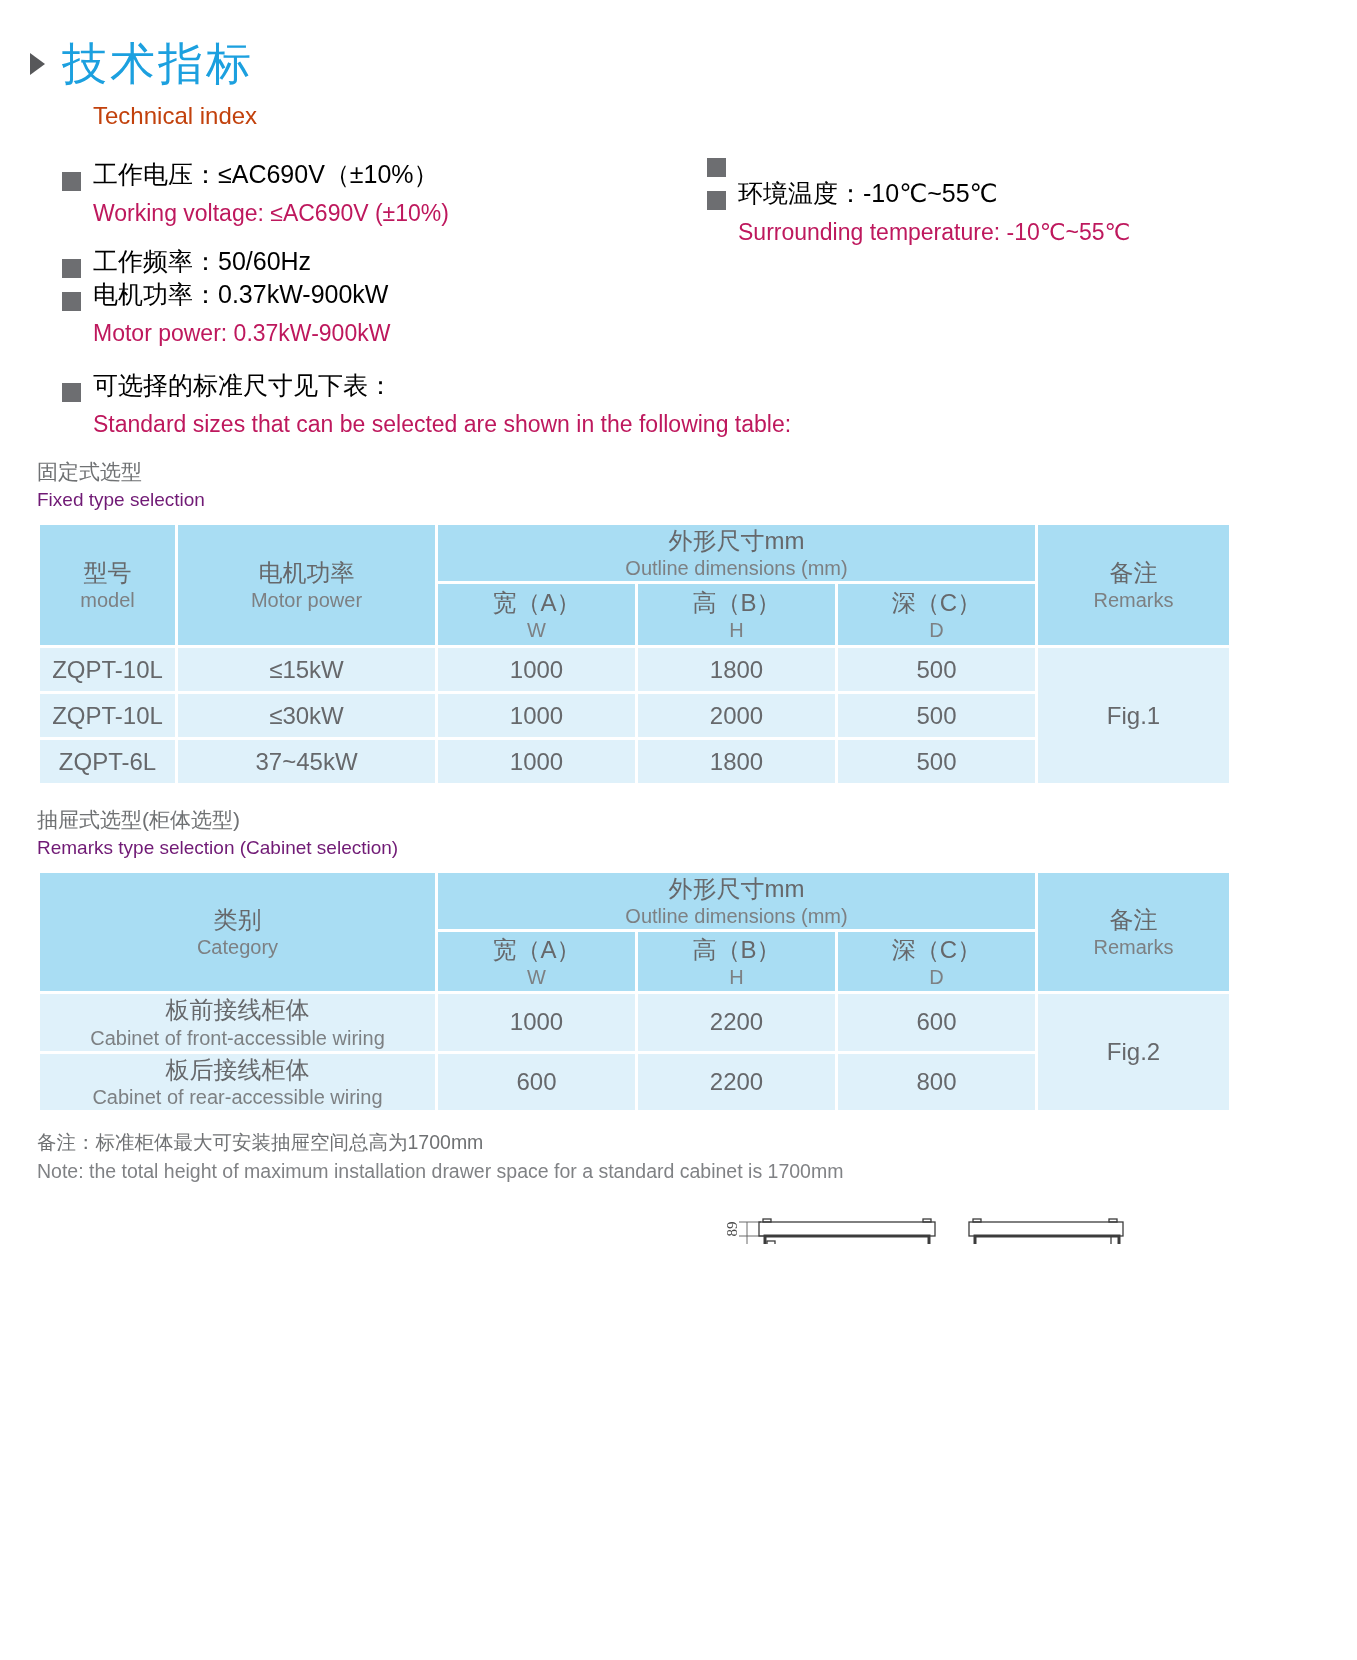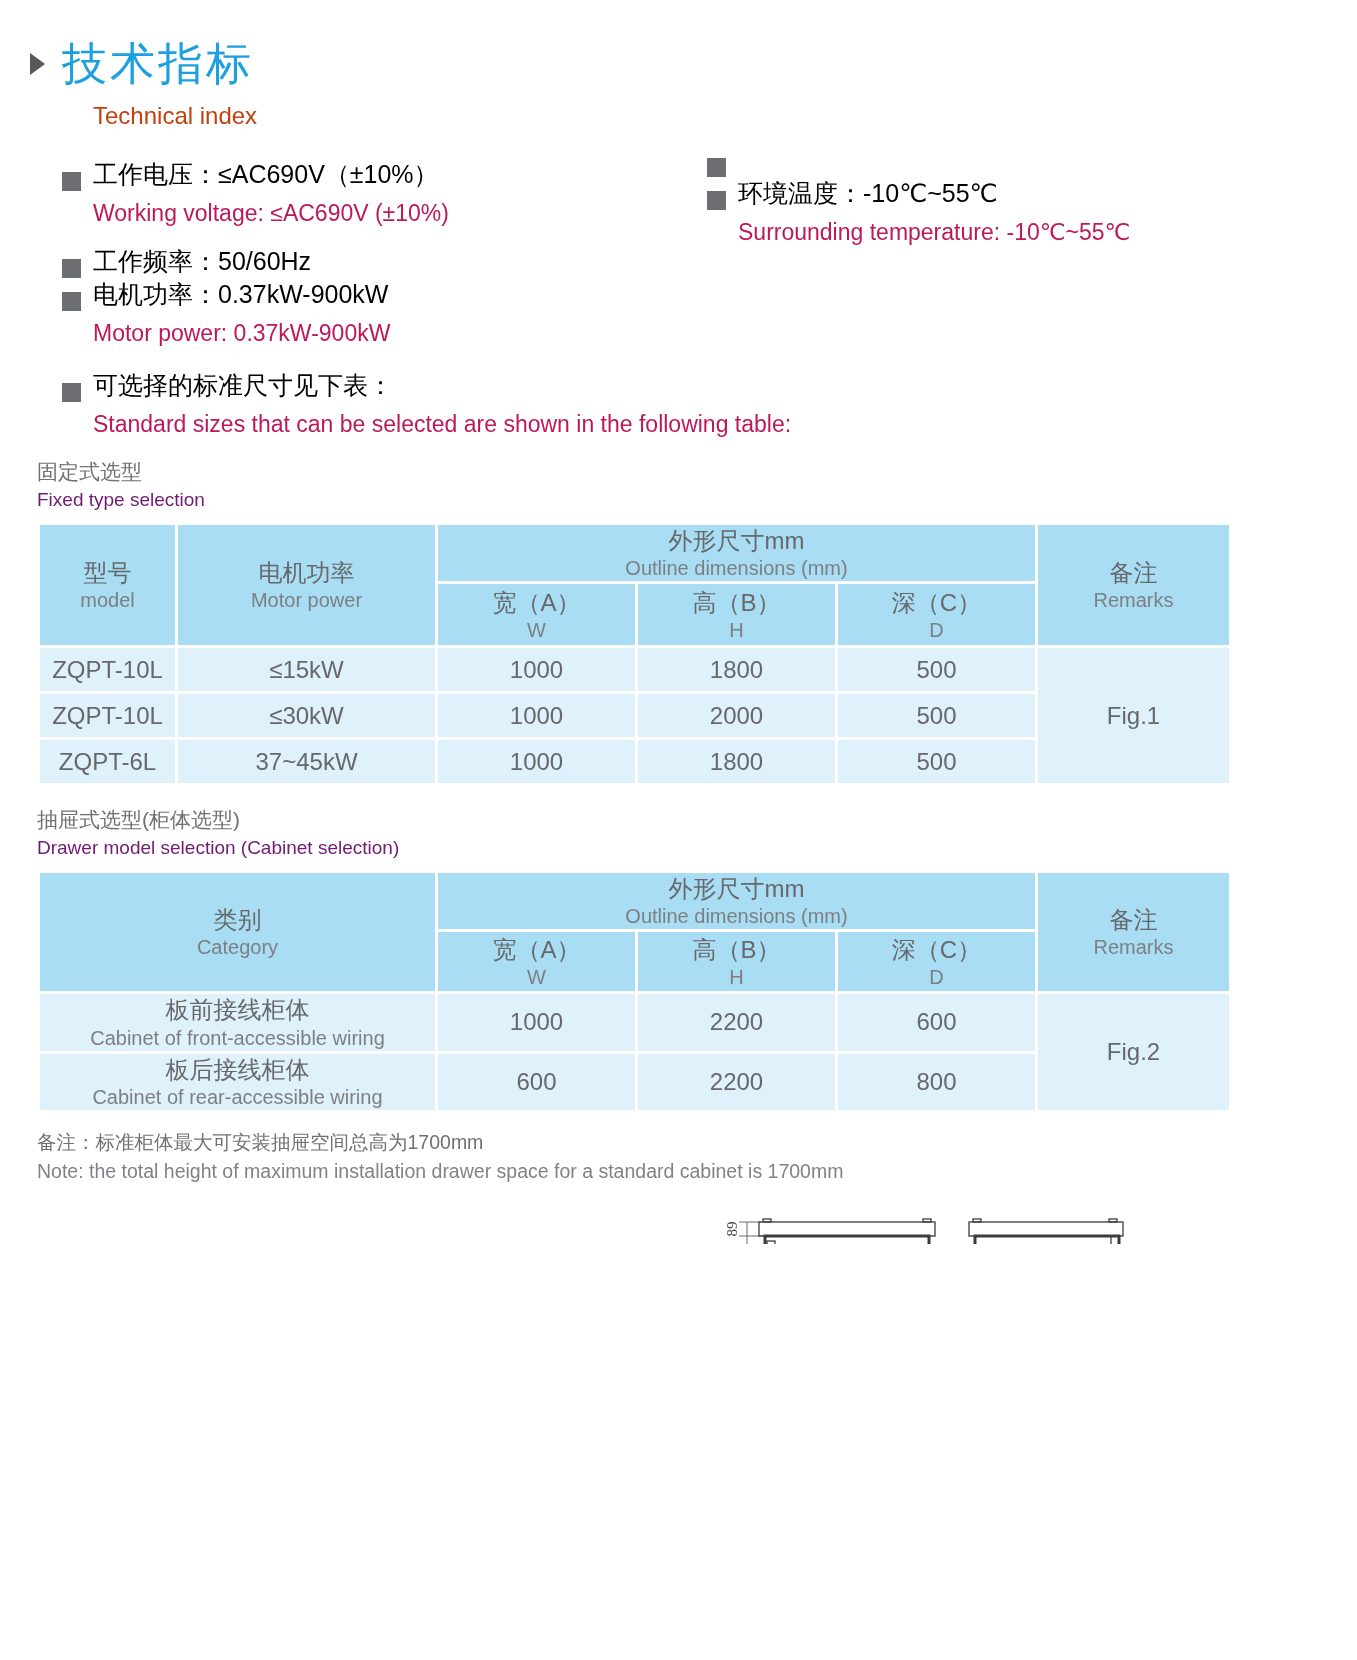--- a/index.html
+++ b/index.html
@@ -180,21 +180,21 @@
       <td class="val">37~45kW</td>
       <td class="val">1000</td>
       <td class="val">1800</td>
       <td class="val">500</td>
     </tr>
   </tbody>
     </table>
 
   <div class="sec">
     <div class="szh">抽屉式选型(柜体选型)</div>
-    <div class="sen">Drawer model selection (Cabinet selection)</div>
+    <div class="sen">Remarks type selection (Cabinet selection)</div>
   </div>
 
   <table class="t2">
     <colgroup>
         <col style="width:398px">
         <col style="width:200px">
         <col style="width:200px">
         <col style="width:200px">
         <col style="width:194px">
       </colgroup>

